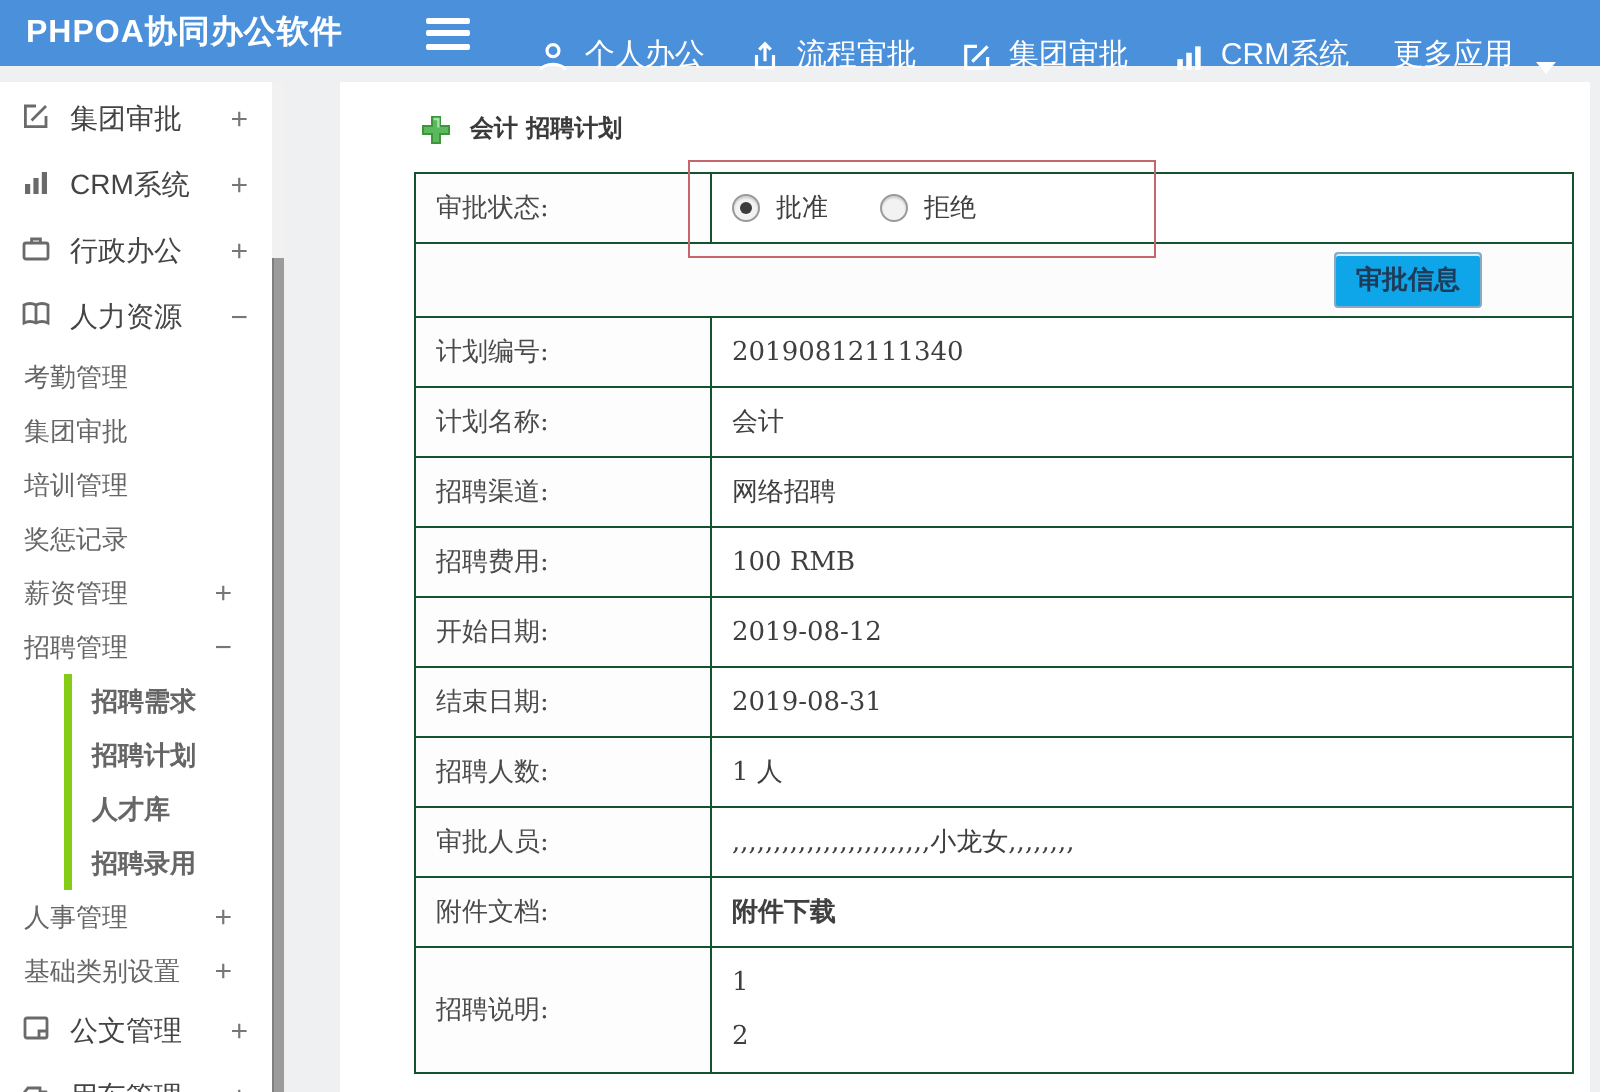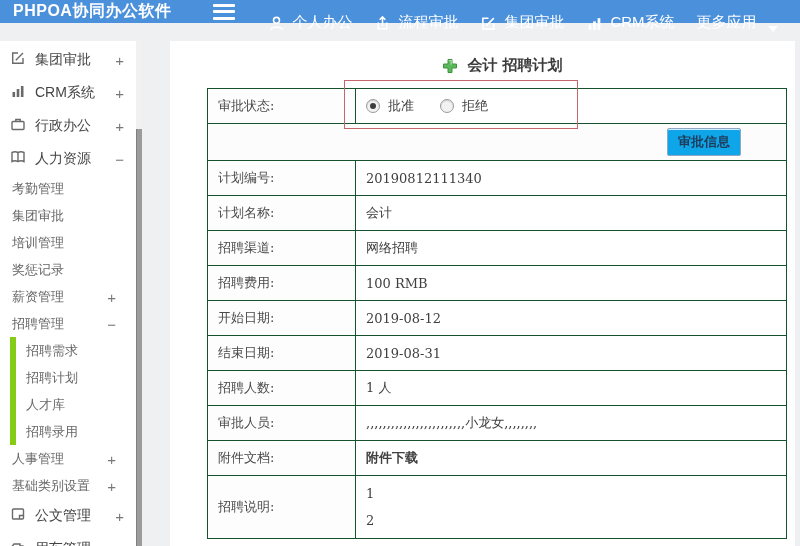--- a/index.html
+++ b/index.html
@@ -1,54 +1,54 @@
 <!DOCTYPE html>
 <html><head>
 <meta charset="utf-8">
 <style>
   * { margin:0; padding:0; box-sizing:border-box; }
   html,body { width:800px; height:546px; overflow:hidden;
     font-family:"Liberation Sans","DejaVu Sans",sans-serif; background:#eef0f1; }
 
   
-  .topbar { position:absolute; left:0; top:0; width:800px; height:23px;
+  .topbar { position:absolute; left:0; top:0; width:800px; height:33px;
     background:#4b90db; display:flex; align-items:center; color:#fff; z-index:5; }
   .brand { font-size:16px; font-weight:bold; padding-left:13px; letter-spacing:.5px; white-space:nowrap; }
   .hamburger { margin-left:42px; width:22px; height:16px; display:flex; flex-direction:column;
     justify-content:space-between; cursor:pointer; }
   .hamburger span { display:block; height:3px; background:#fff; border-radius:1px; }
   .nav { display:flex; align-items:center; margin-left:22px; }
   .nav-item { display:flex; align-items:flex-end; gap:7px; padding:0 11px; height:41px;
     font-size:15px; color:#fff; cursor:pointer; white-space:nowrap; }
   .nav-item svg { display:block; }
   .caret { width:0; height:0; border-left:5px solid transparent; border-right:5px solid transparent;
     border-top:6px solid #fff; margin-left:4px; }
 
   
   .sidebar { position:absolute; left:0; top:41px; width:136px; bottom:0; background:#fff;
     color:#555; font-size:13px; padding-top:2px; }
   .s1 { position:relative; display:flex; align-items:center; height:33px; padding-left:10px; cursor:pointer; }
   .s1 .lbl { margin-left:9px; font-size:14px; color:#444; }
   .s2 { position:relative; display:flex; align-items:center; height:27px; padding-left:12px; cursor:pointer; color:#666; }
-  .s3group { margin-left:10px; border-left:6px solid #84cc16; }
+  .s3group { margin-left:32px; border-left:4px solid #84cc16;font-weight:bold; }
   .s3 { display:flex; align-items:center; height:27px; padding-left:10px; cursor:pointer; color:#666; }
   .expand { position:absolute; right:12px; top:50%; transform:translateY(-50%);
     font-size:15px; color:#777; font-weight:400; }
   .s2 .expand { right:20px; }
   .sidebar svg { flex:0 0 auto; }
 
   
   .sb-track { position:absolute; left:136px; top:41px; width:6px; bottom:0; background:#f1f1f1; }
   .sb-thumb { position:absolute; left:0; top:88px; width:6px; bottom:0; background:#9b9b9b;
     border-left:1px solid #7f7f7f; }
 
   
   .card { position:absolute; left:170px; top:41px; width:625px; bottom:0; background:#fff; }
   .page-title { display:flex; align-items:center; gap:9px; padding:15px 0 0 40px;
-    font-family:"DejaVu Serif","Liberation Serif",serif; font-size:15px; font-weight:bold; color:#3b3b3b;justify-content:center; }
+    font-family:"DejaVu Serif","Liberation Serif",serif; font-size:12px; font-weight:bold; color:#3b3b3b; }
   .plus-icon svg { display:block; }
 
   table.form { border-collapse:collapse; margin:13px 0 0 37px; width:580px;
     font-family:"DejaVu Serif","Liberation Serif",serif; font-size:13px; color:#4a4a4a;
     table-layout:fixed; }
   table.form td { border:1px solid #14532d; height:35px; padding:4px 10px; vertical-align:middle; }
   td.lab { width:148px; background:#fdfdfd; }
   td.val { color:#3f3f3f; }
   tr.desc-row td { height:62px; }
   .multiline { white-space:pre-line; line-height:27px; }

